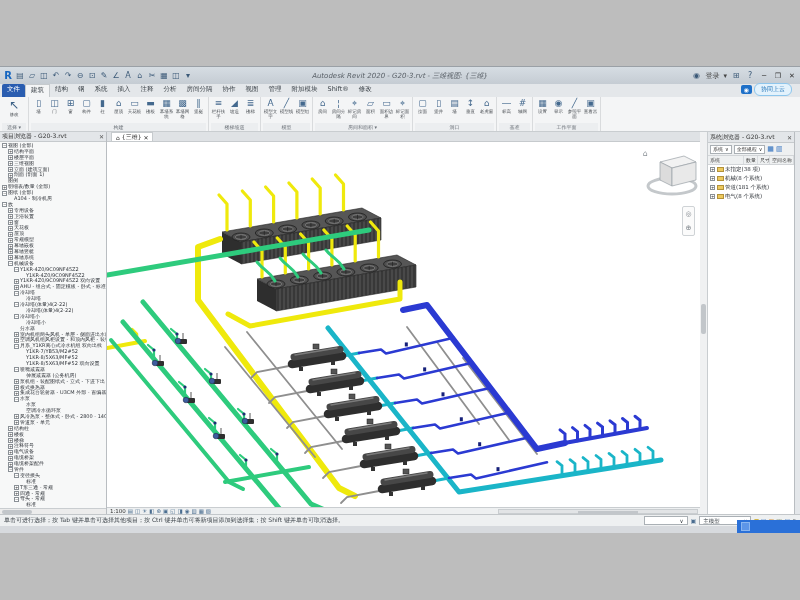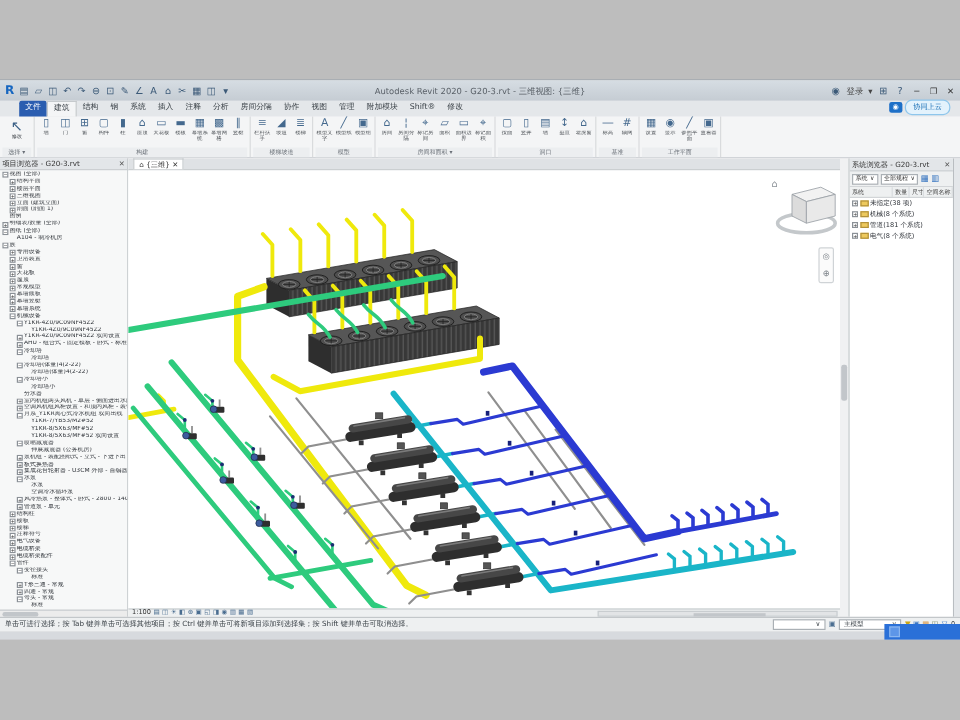--- a/index.html
+++ b/index.html
@@ -4,25 +4,25 @@
 <style>
   html,body{margin:0;padding:0;width:800px;height:600px;overflow:hidden;
     background:#bdbdbd;font-family:"DejaVu Sans",sans-serif;}
   *{box-sizing:border-box;}
   .app{position:absolute;left:0;top:66px;width:800px;height:466px;background:#f2f3f4;border-top:1px solid #9aa0a6;}
   
   .titlebar{height:17px;background:linear-gradient(#d6dde3,#c5ccd3);display:flex;align-items:center;padding:0 3px;position:relative;}
   .qat{display:flex;align-items:center;gap:2px;}
   .qicon{font-size:8px;line-height:10px;color:#3c5a78;width:10px;text-align:center;}
   .qicon.logo{color:#1666c0;font-weight:bold;font-size:10px;}
-  .wtitle{position:absolute;left:0;right:0;text-align:center;font-size:7px;color:#5a6168;pointer-events:none;}
+  .wtitle{position:absolute;left:0;right:0;text-align:center;font-size:7px;color:#5a6168;pointer-events:none;font-style:italic;}
   .infocenter{margin-left:auto;display:flex;align-items:center;gap:4px;font-size:7px;color:#444;z-index:2;}
   .winbtn{font-size:7px;color:#333;width:10px;text-align:center;}
   
-  .tabsrow{height:13px;background:#e4e7ea;display:flex;align-items:flex-end;padding-left:16px;position:relative;}
+  .tabsrow{height:13px;background:#e4e7ea;display:flex;align-items:flex-end;padding-left:2px;position:relative;}
   .rtab{font-size:6.5px;color:#3b4248;padding:1px 5px 2px;white-space:nowrap;}
   .rtab.file{background:#2a5db0;color:#fff;border-radius:2px 2px 0 0;}
   .rtab.active{background:#f4f5f6;border:1px solid #c6cacd;border-bottom:none;}
   .cloudwrap{position:absolute;right:8px;bottom:1px;display:flex;align-items:center;gap:2px;}
   .cloudbadge{background:#1e70c8;color:#fff;font-size:6px;border-radius:2px;padding:1px 3px;}
   .cloudpill{background:#e3f2fc;border:1px solid #8ec6ec;color:#1a6fb5;font-size:6px;border-radius:6px;padding:1px 6px;}
   
   .ribbon{height:35px;background:#f4f5f6;border-bottom:1px solid #c9cdd0;display:flex;align-items:stretch;}
   .rpanel{display:flex;flex-direction:column;border-right:1px solid #d9dbdd;padding:1px 2px 0;}
   .rbtns{display:flex;flex:1;align-items:flex-start;gap:1px;}

